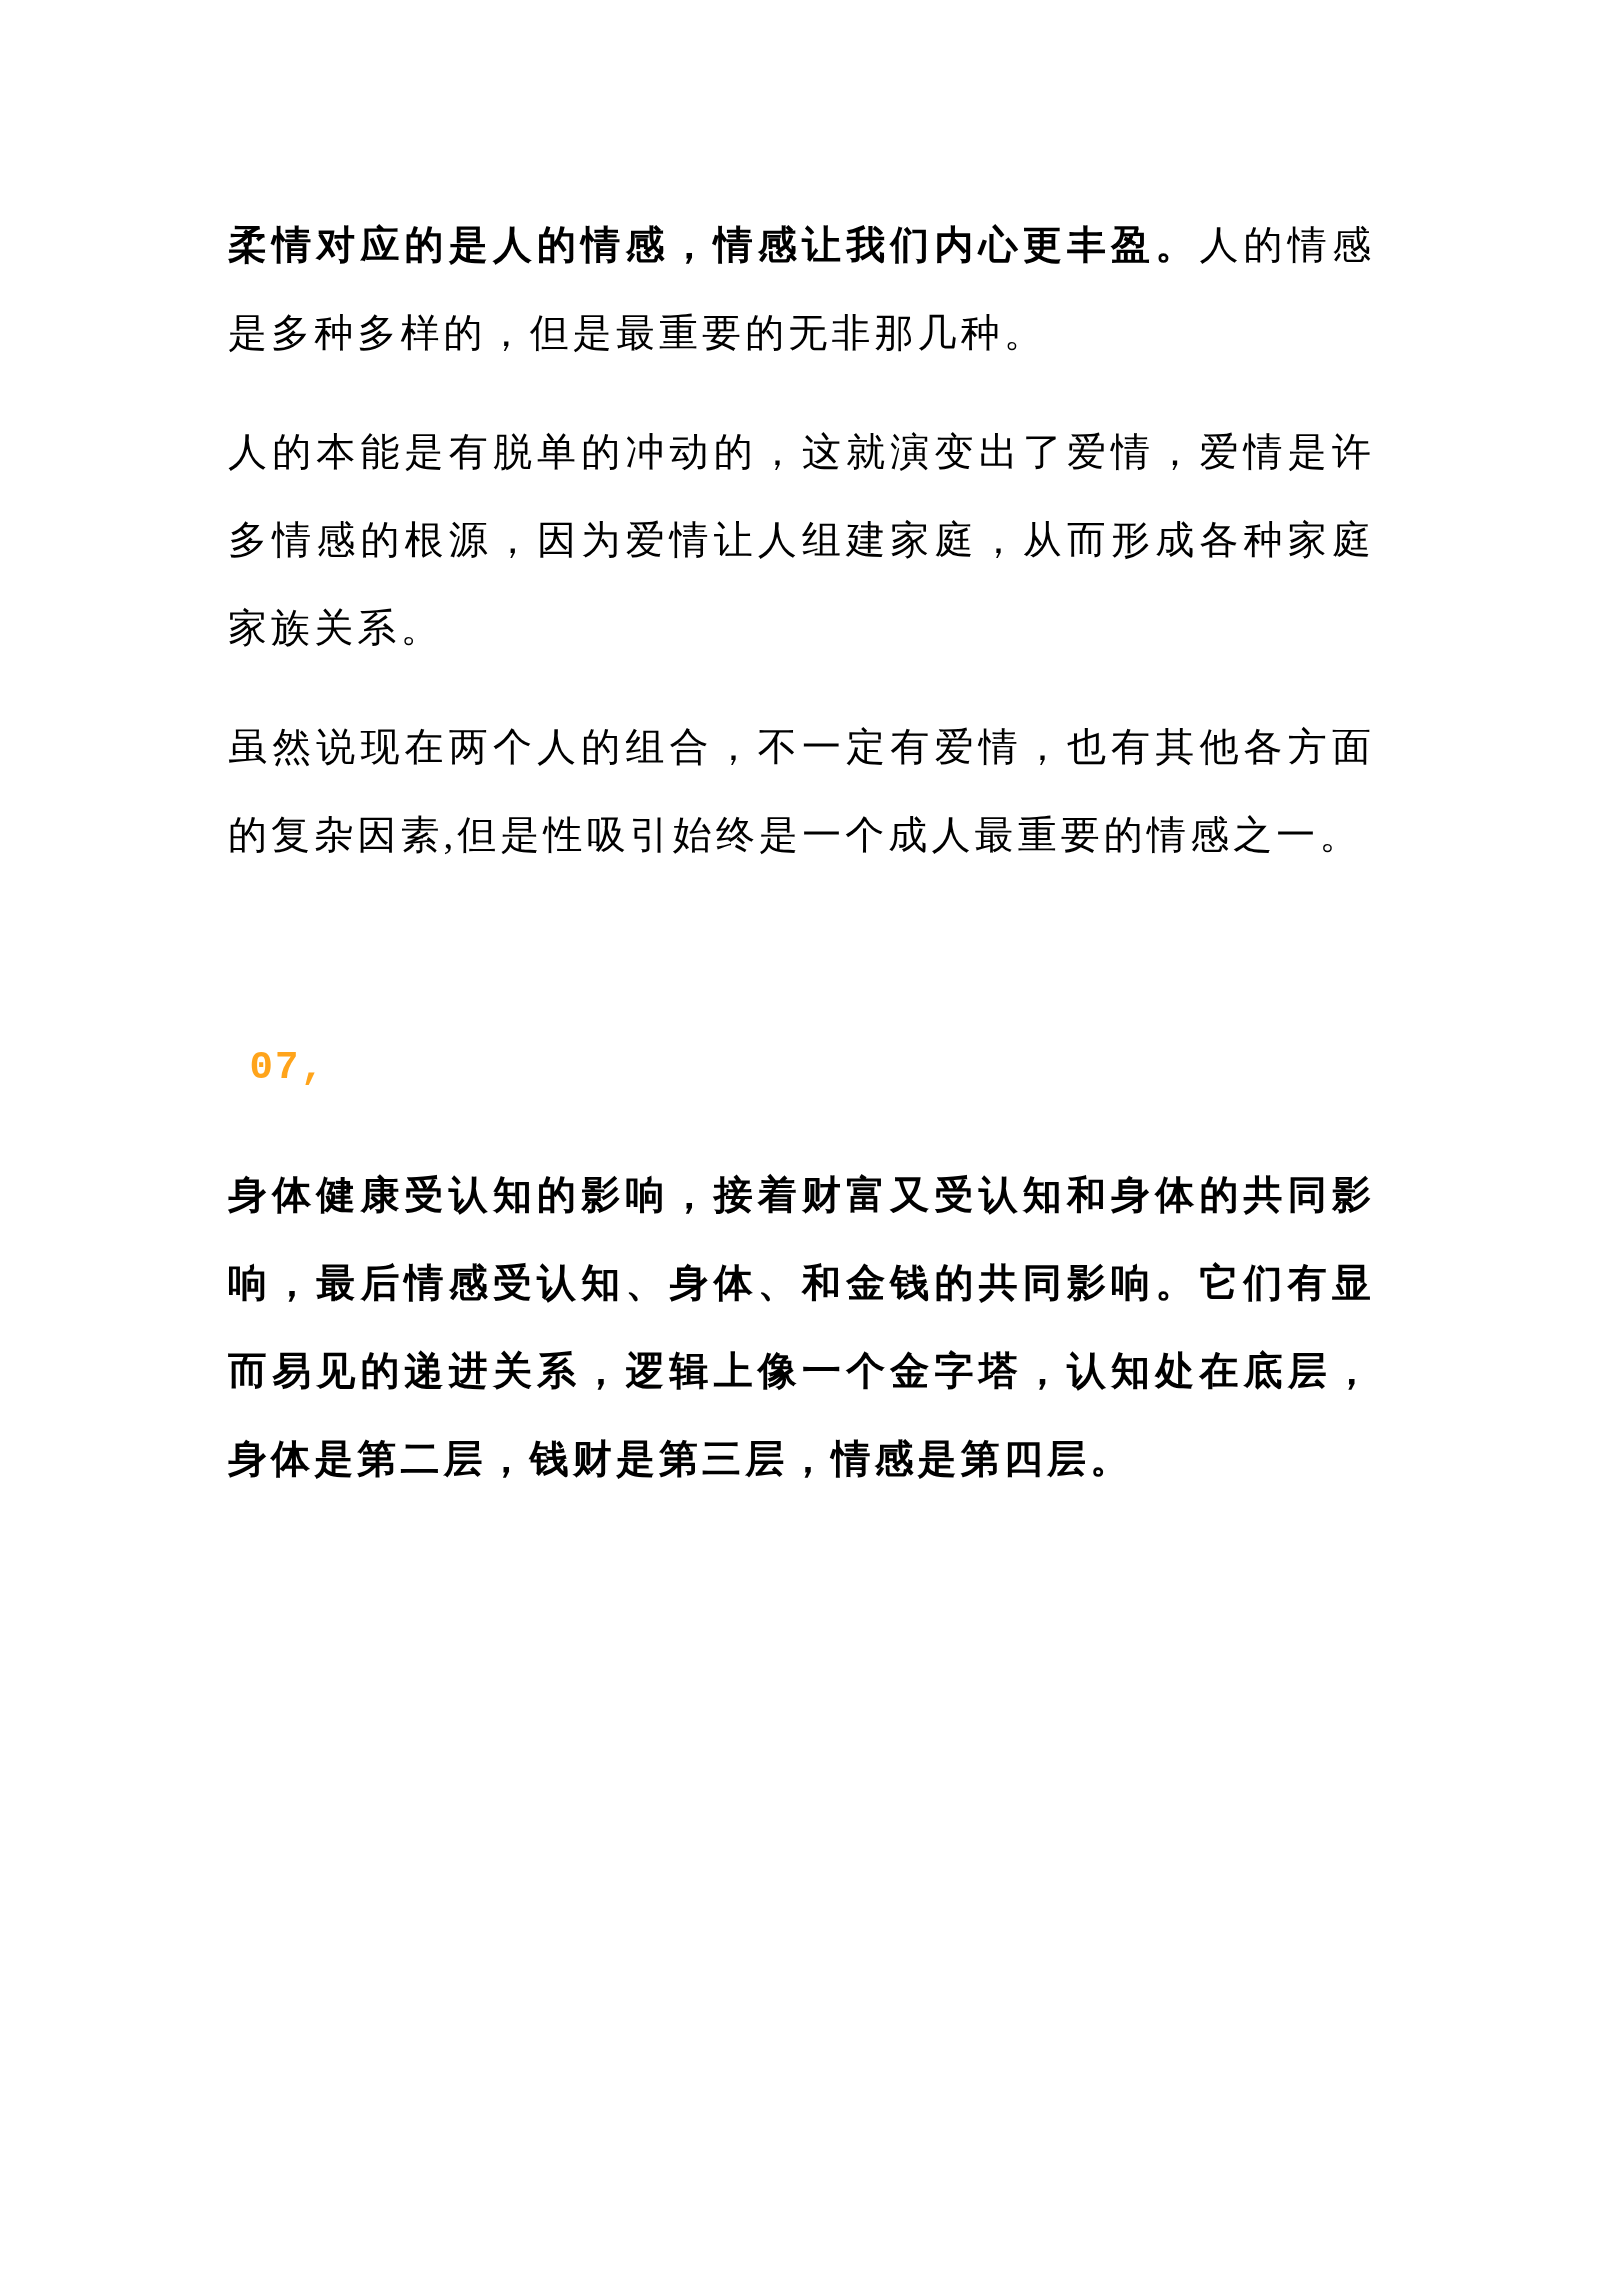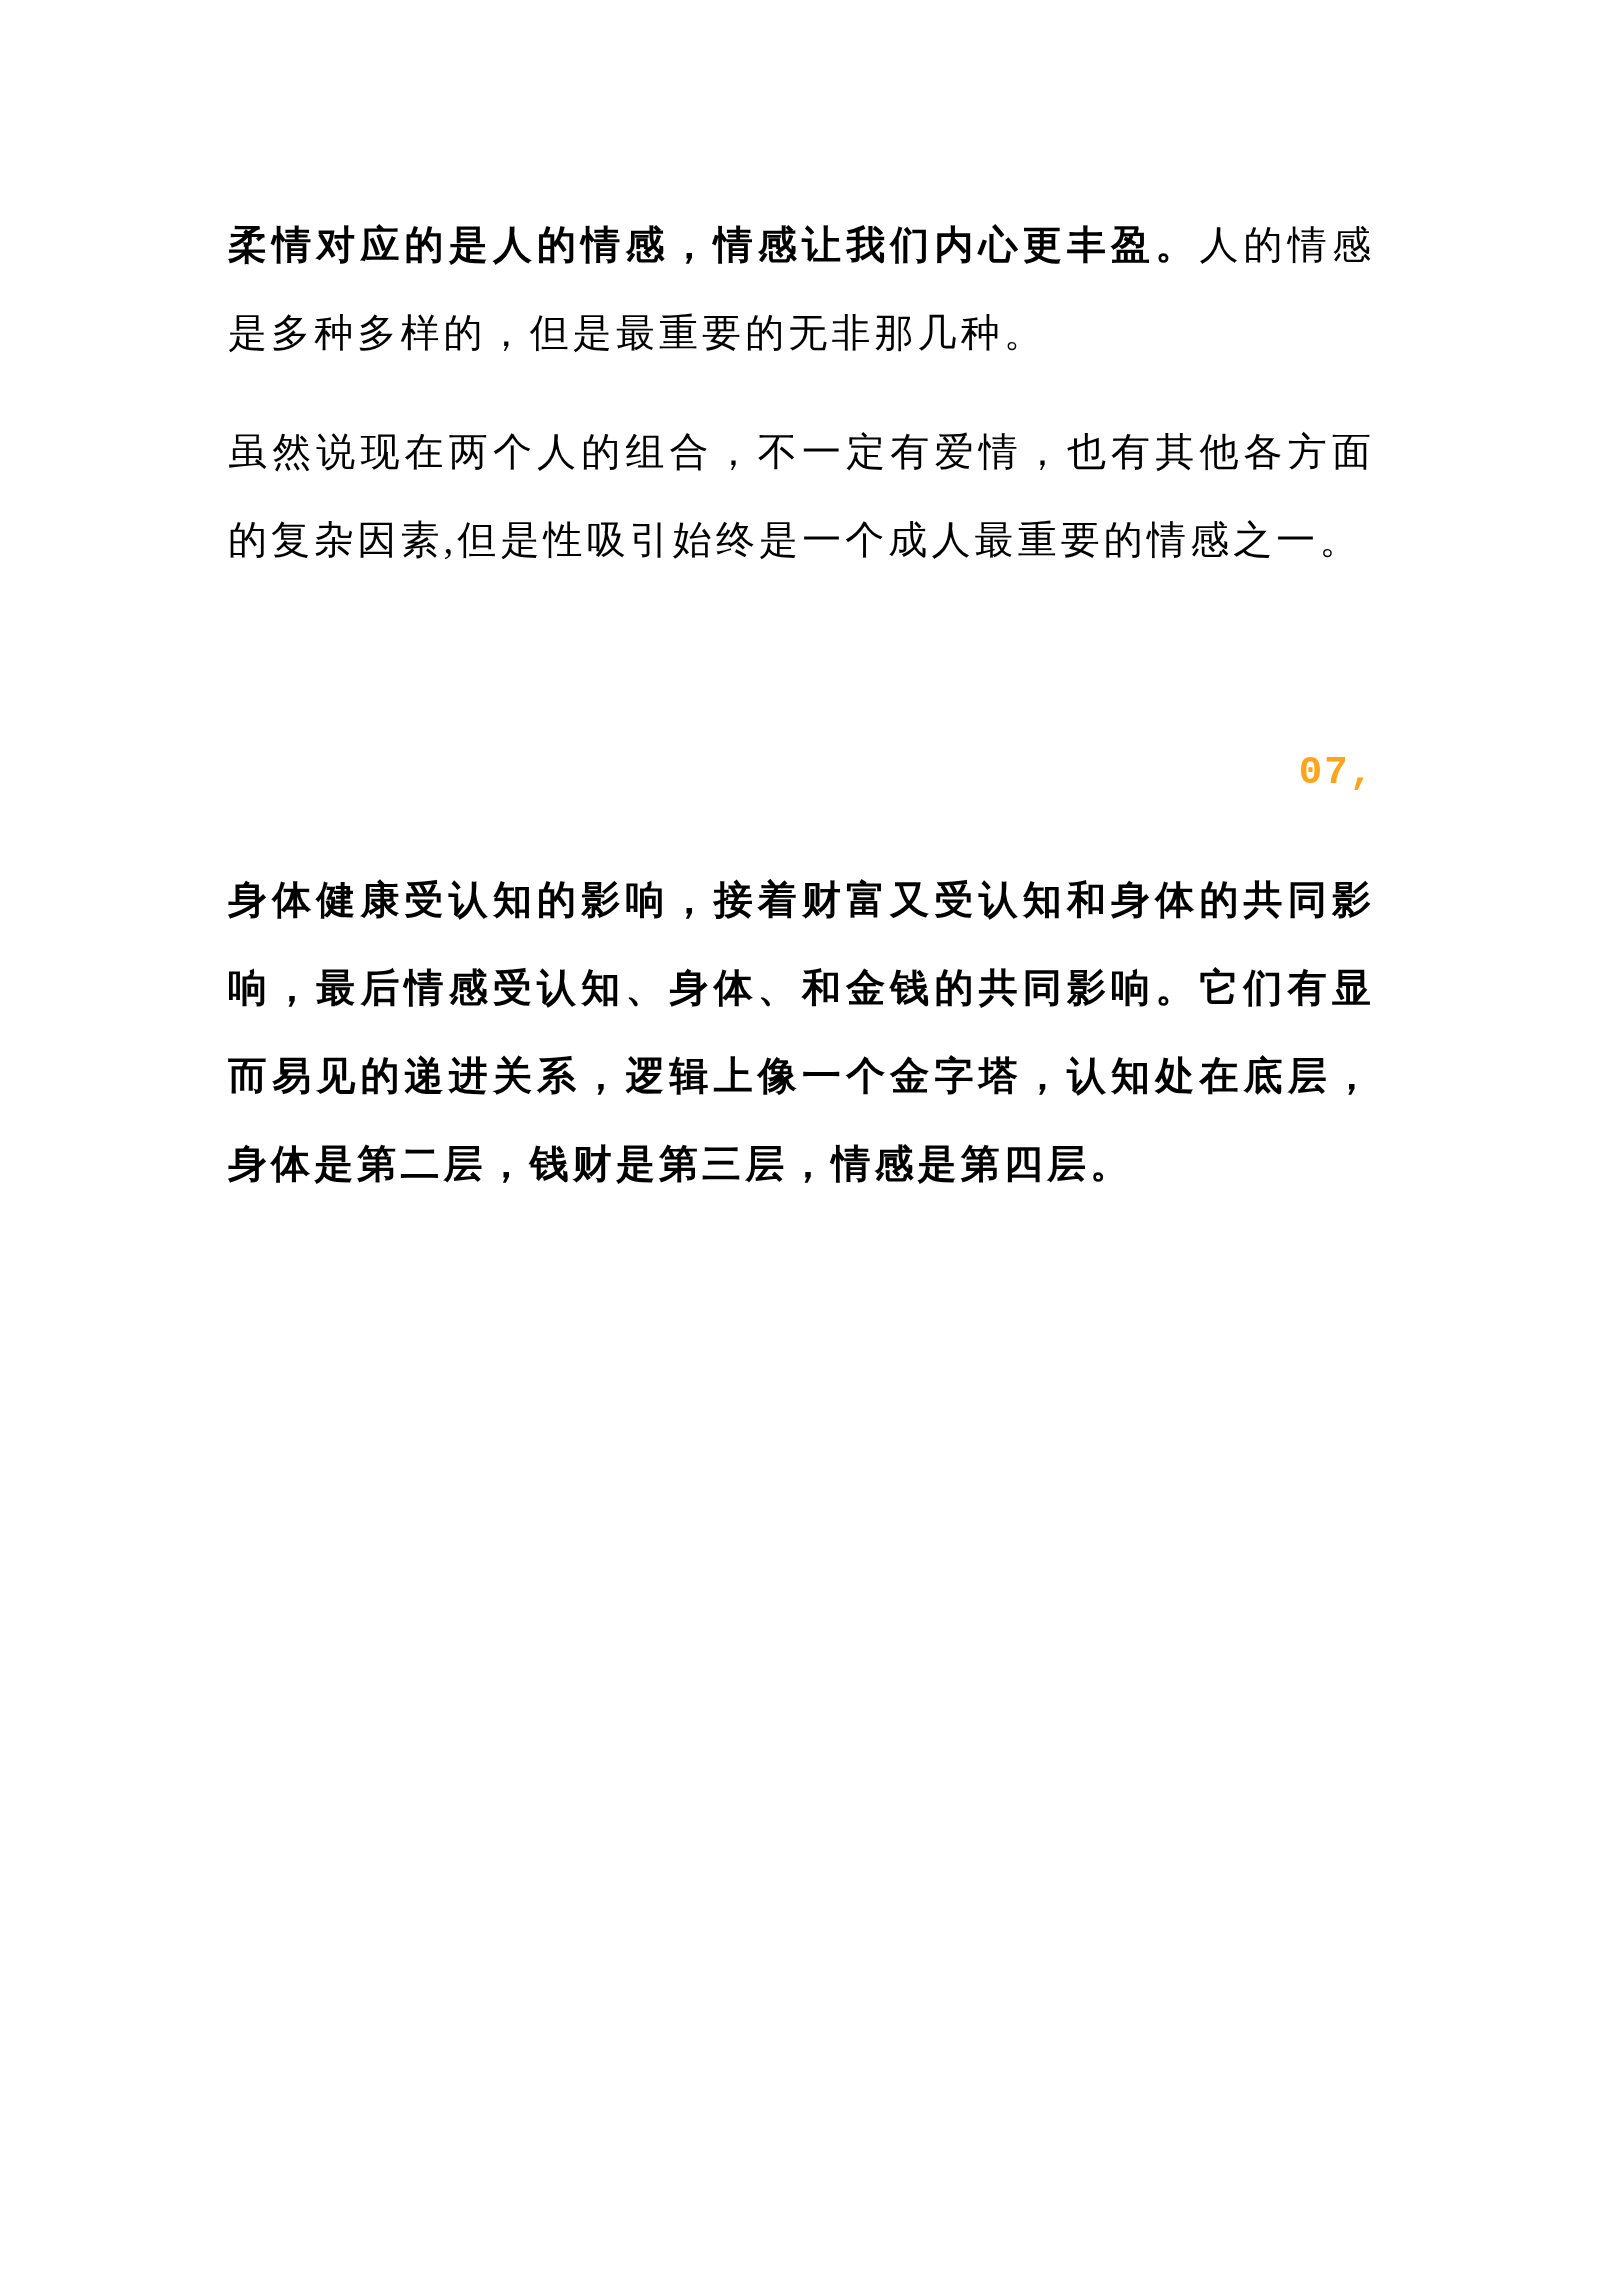--- a/index.html
+++ b/index.html
@@ -37,30 +37,30 @@
   }
   .section-number {
     margin: 160px 0 53px 0;
     padding-left: 21.6px;
     font-family: "Liberation Mono", "DejaVu Sans Mono", monospace;
     font-size: 39px;
     line-height: 59px;
     font-weight: bold;
     letter-spacing: 2px;
     color: #ffa41b;
-    text-align: right;
   }
 </style>
 </head>
 <body>
 
 <div class="page">
 
   <p class="para"><span class="seg-bold">柔情对应的是人的情感，情感让我们内心更丰盈。</span><span class="seg-regular">人的情感是多种多样的，但是最重要的无非那几种。</span></p>
 
+  <p class="para"><span class="seg-regular">人的本能是有脱单的冲动的，这就演变出了爱情，爱情是许多情感的根源，因为爱情让人组建家庭，从而形成各种家庭家族关系。</span></p>
 
   <p class="para"><span class="seg-regular">虽然说现在两个人的组合，不一定有爱情，也有其他各方面的复杂因素,但是性吸引始终是一个成人最重要的情感之一。</span></p>
 
 
   <h2 class="section-number">07,</h2>
 
 
   <p class="para"><span class="seg-bold">身体健康受认知的影响，接着财富又受认知和身体的共同影响，最后情感受认知、身体、和金钱的共同影响。它们有显而易见的递进关系，逻辑上像一个金字塔，认知处在底层，身体是第二层，钱财是第三层，情感是第四层。</span></p>
 
 </div>

